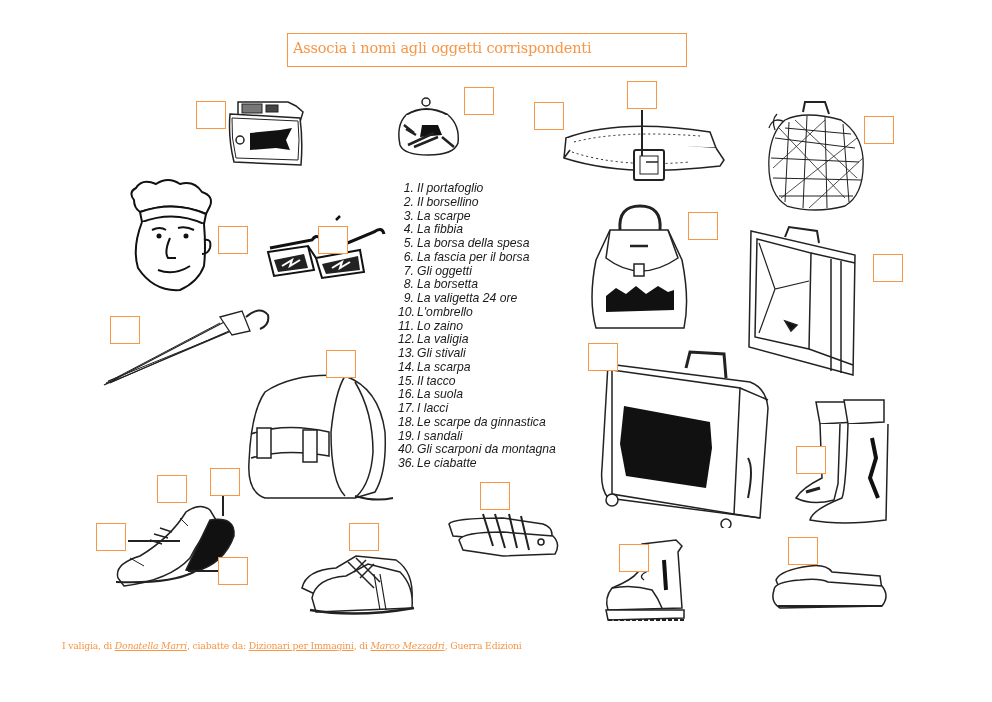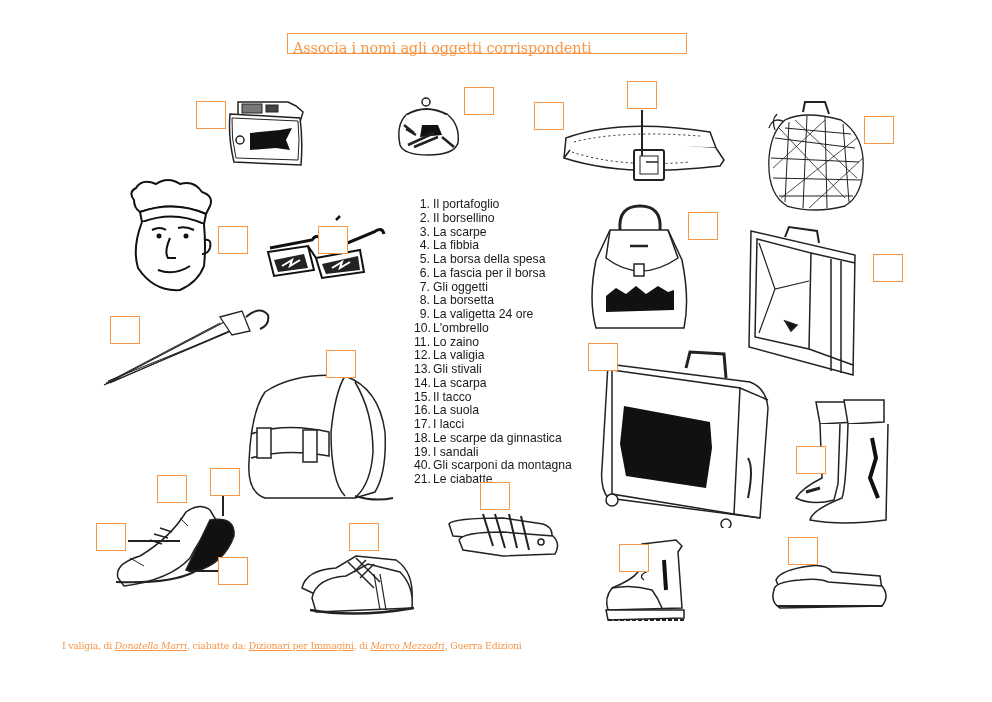--- a/index.html
+++ b/index.html
@@ -1,19 +1,19 @@
 <!DOCTYPE html>
 <html><head>
 <meta charset="utf-8">
 <style>
   html, body { margin:0; padding:0; background:#ffffff; }
   body { width:992px; height:702px; position:relative; overflow:hidden; font-family:"DejaVu Sans", sans-serif; }
-  .title-box { position:absolute; left:287px; top:33px; width:400px; height:21px; border:1.5px solid #f79646; box-sizing:border-box; color:#f79646; font-family:"DejaVu Serif", serif; font-size:14.5px; line-height:28px; padding-left:5px; letter-spacing:-0.2px; }
+  .title-box { position:absolute; left:287px; top:33px; width:400px; height:34px; border:1.5px solid #f79646; box-sizing:border-box; color:#f79646; font-family:"DejaVu Serif", serif; font-size:14.5px; line-height:28px; padding-left:5px; letter-spacing:-0.2px; }
   .ans { position:absolute; width:30px; height:28px; border:1.5px solid #f79646; box-sizing:border-box; background:#ffffff; z-index:3; padding:0; outline:none; }
-  .wordlist { position:absolute; left:398px; top:182px; font-family:"Liberation Sans", sans-serif; font-size:12.2px; line-height:13.75px; color:#1a1a1a; margin:16px; padding:0; list-style:none; }
+  .wordlist { position:absolute; left:398px; top:182px; font-family:"Liberation Sans", sans-serif; font-size:12.2px; line-height:13.75px; color:#1a1a1a; margin:0; padding:0; list-style:none;font-style:italic; }
   .wordlist li { white-space:nowrap; }
   .wordlist .num { display:inline-block; width:16px; text-align:right; margin-right:3px; }
   .drawing { position:absolute; z-index:1; }
   .drawing svg { display:block; }
   .footer { position:absolute; left:62px; top:640px; font-family:"DejaVu Serif", serif; font-size:9.3px; color:#f79646; white-space:nowrap; letter-spacing:-0.2px; }
   .footer i { font-style:italic;text-decoration:underline; }
   .footer u { }
   .leader { position:absolute; background:#222; z-index:2; }
 </style>
 </head>
@@ -35,21 +35,21 @@
   <li><span class="num">11.</span><span>Lo zaino</span></li>
   <li><span class="num">12.</span><span>La valigia</span></li>
   <li><span class="num">13.</span><span>Gli stivali</span></li>
   <li><span class="num">14.</span><span>La scarpa</span></li>
   <li><span class="num">15.</span><span>Il tacco</span></li>
   <li><span class="num">16.</span><span>La suola</span></li>
   <li><span class="num">17.</span><span>I lacci</span></li>
   <li><span class="num">18.</span><span>Le scarpe da ginnastica</span></li>
   <li><span class="num">19.</span><span>I sandali</span></li>
   <li><span class="num">40.</span><span>Gli scarponi da montagna</span></li>
-  <li><span class="num">21.</span><span>Le ciabatte</span></li>
+  <li><span class="num">36.</span><span>Le ciabatte</span></li>
 </ul>
 
 <div class="drawing" style="left:228px;top:100px;">
   <svg width="100" height="70" viewBox="0 0 100 70" fill="none" stroke="#222" stroke-width="1.5">
     <path d="M10 2 L60 2 L68 6 L75 12 L72 22 L10 22 Z" fill="#fff"></path>
     <rect x="14" y="4" width="20" height="9" fill="#777" stroke-width="1"></rect>
     <rect x="38" y="5" width="12" height="7" fill="#444" stroke-width="1"></rect>
     <path d="M2 14 L72 18 Q75 40 73 65 L6 62 Q0 38 2 14 Z" fill="#fff"></path>
     <path d="M4 18 L70 21 Q72 40 70 60 L8 58 Q3 38 4 18 Z" stroke-width="1"></path>
     <path d="M22 33 L52 30 L64 28 L58 40 L62 50 L48 48 L22 50 Z" fill="#111" stroke="none"></path>

